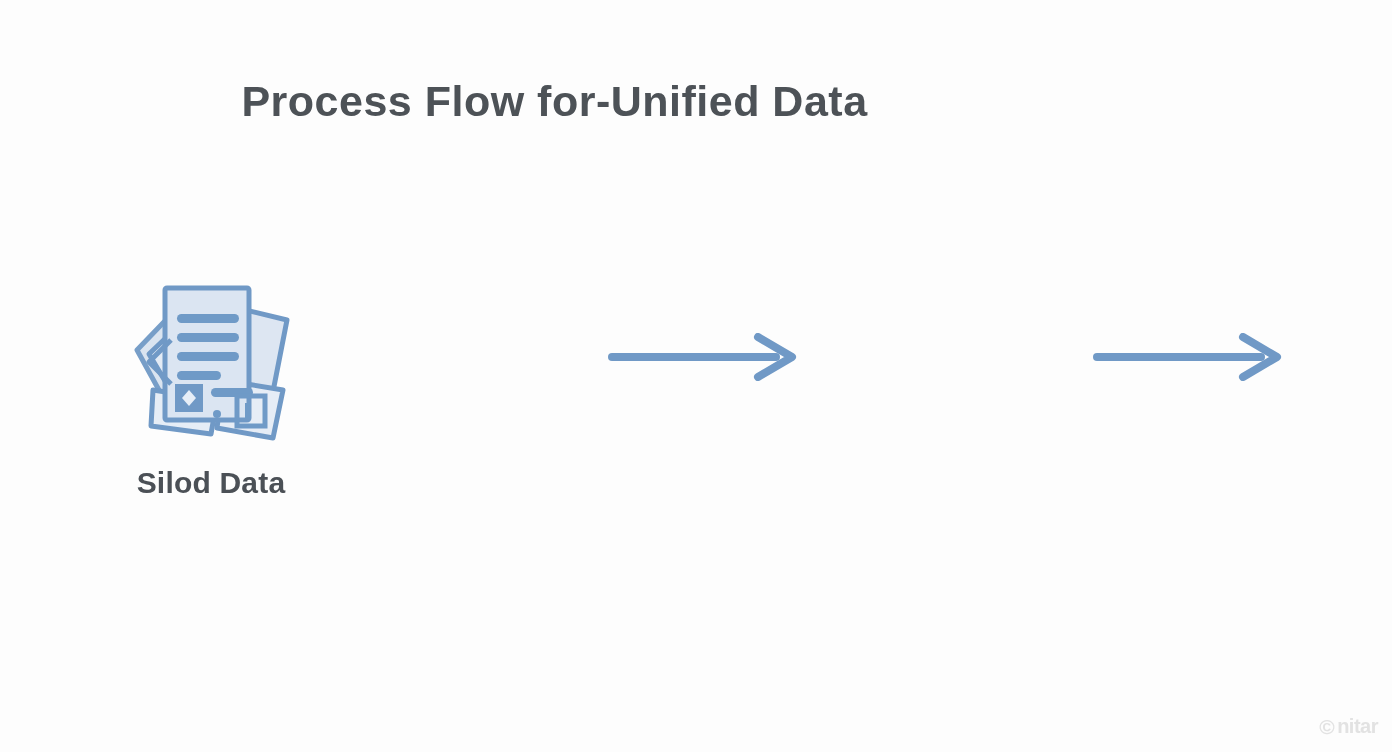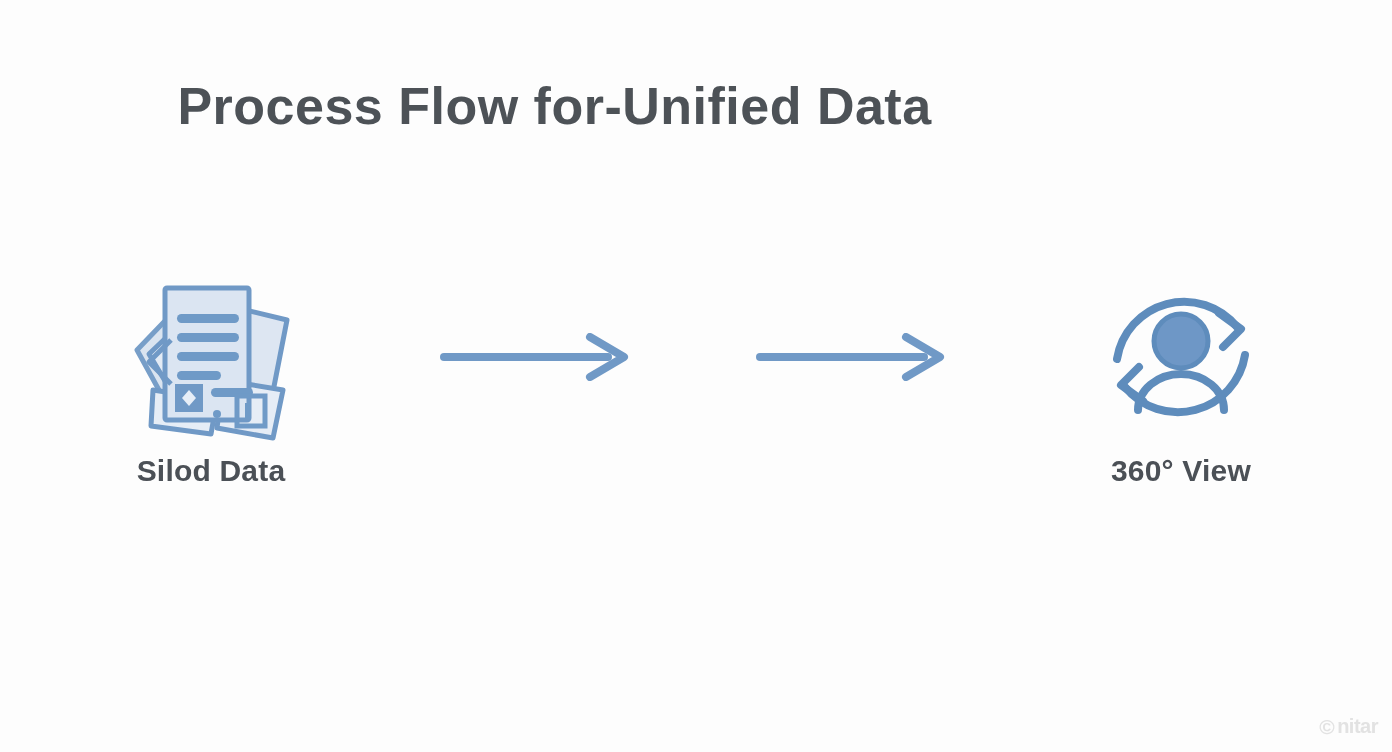--- a/index.html
+++ b/index.html
@@ -22,21 +22,21 @@
     background: #fdfdfd;
   }
 
   
   .title {
     position: absolute;
     top: 78px;
     left: 0;
     width: 1109px;
     text-align: center;
-    font-size: 52px;
+    font-size: 43px;
     font-weight: bold;
     color: #4d5257;
     letter-spacing: 0.5px;
     line-height: 1.1;
     white-space: nowrap;
   }
 
   
   .flow {
     position: absolute;
@@ -59,21 +59,21 @@
 
   .step-icon {
     height: 190px;
     width: 200px;
     display: flex;
     align-items: center;
     justify-content: center;
   }
 
   .step-label {
-    margin-top: 2px;
+    margin-top: 14px;
     font-size: 30px;
     font-weight: bold;
     color: #4b5056;
     text-align: center;
     white-space: nowrap;
     letter-spacing: 0.2px;
   }
 
   .connector {
     width: 210px;
@@ -165,40 +165,20 @@
     </div>
 
 
     <div class="connector">
       <svg width="200" height="48" viewBox="0 0 200 48" xmlns="http://www.w3.org/2000/svg">
         <line x1="6" y1="24" x2="170" y2="24" stroke="#7099c6" stroke-width="8" stroke-linecap="round"></line>
         <polyline points="152,4 186,24 152,44" fill="none" stroke="#7099c6" stroke-width="8" stroke-linecap="round" stroke-linejoin="round"></polyline>
       </svg>
     </div>
 
-    <div class="step">
-      <div class="step-icon">
-        <svg width="180" height="180" viewBox="0 0 180 180" xmlns="http://www.w3.org/2000/svg">
-
-          <g fill="none" stroke="#5e8cbc" stroke-width="8" stroke-linecap="round" stroke-linejoin="round">
-            <path d="M146 60 A68 68 0 0 0 26 92"></path>
-            <path d="M34 120 A68 68 0 0 0 154 88"></path>
-          </g>
-
-          <polyline points="128,46 150,62 132,80" fill="none" stroke="#5e8cbc" stroke-width="8" stroke-linecap="round" stroke-linejoin="round"></polyline>
-
-          <polyline points="52,134 30,118 48,100" fill="none" stroke="#5e8cbc" stroke-width="8" stroke-linecap="round" stroke-linejoin="round"></polyline>
-
-          <circle cx="90" cy="74" r="27" fill="#6e97c6" stroke="#5e8cbc" stroke-width="5"></circle>
-
-          <path d="M47 143 A43 36 0 0 1 133 143" fill="none" stroke="#5e8cbc" stroke-width="8" stroke-linecap="round"></path>
-        </svg>
-      </div>
-      <div class="step-label">360° View</div>
-    </div>
 
   </div>
 
   <div class="watermark">
     <span class="wm-c">©</span>
     <span>nitar</span>
   </div>
 
 </div>
 

